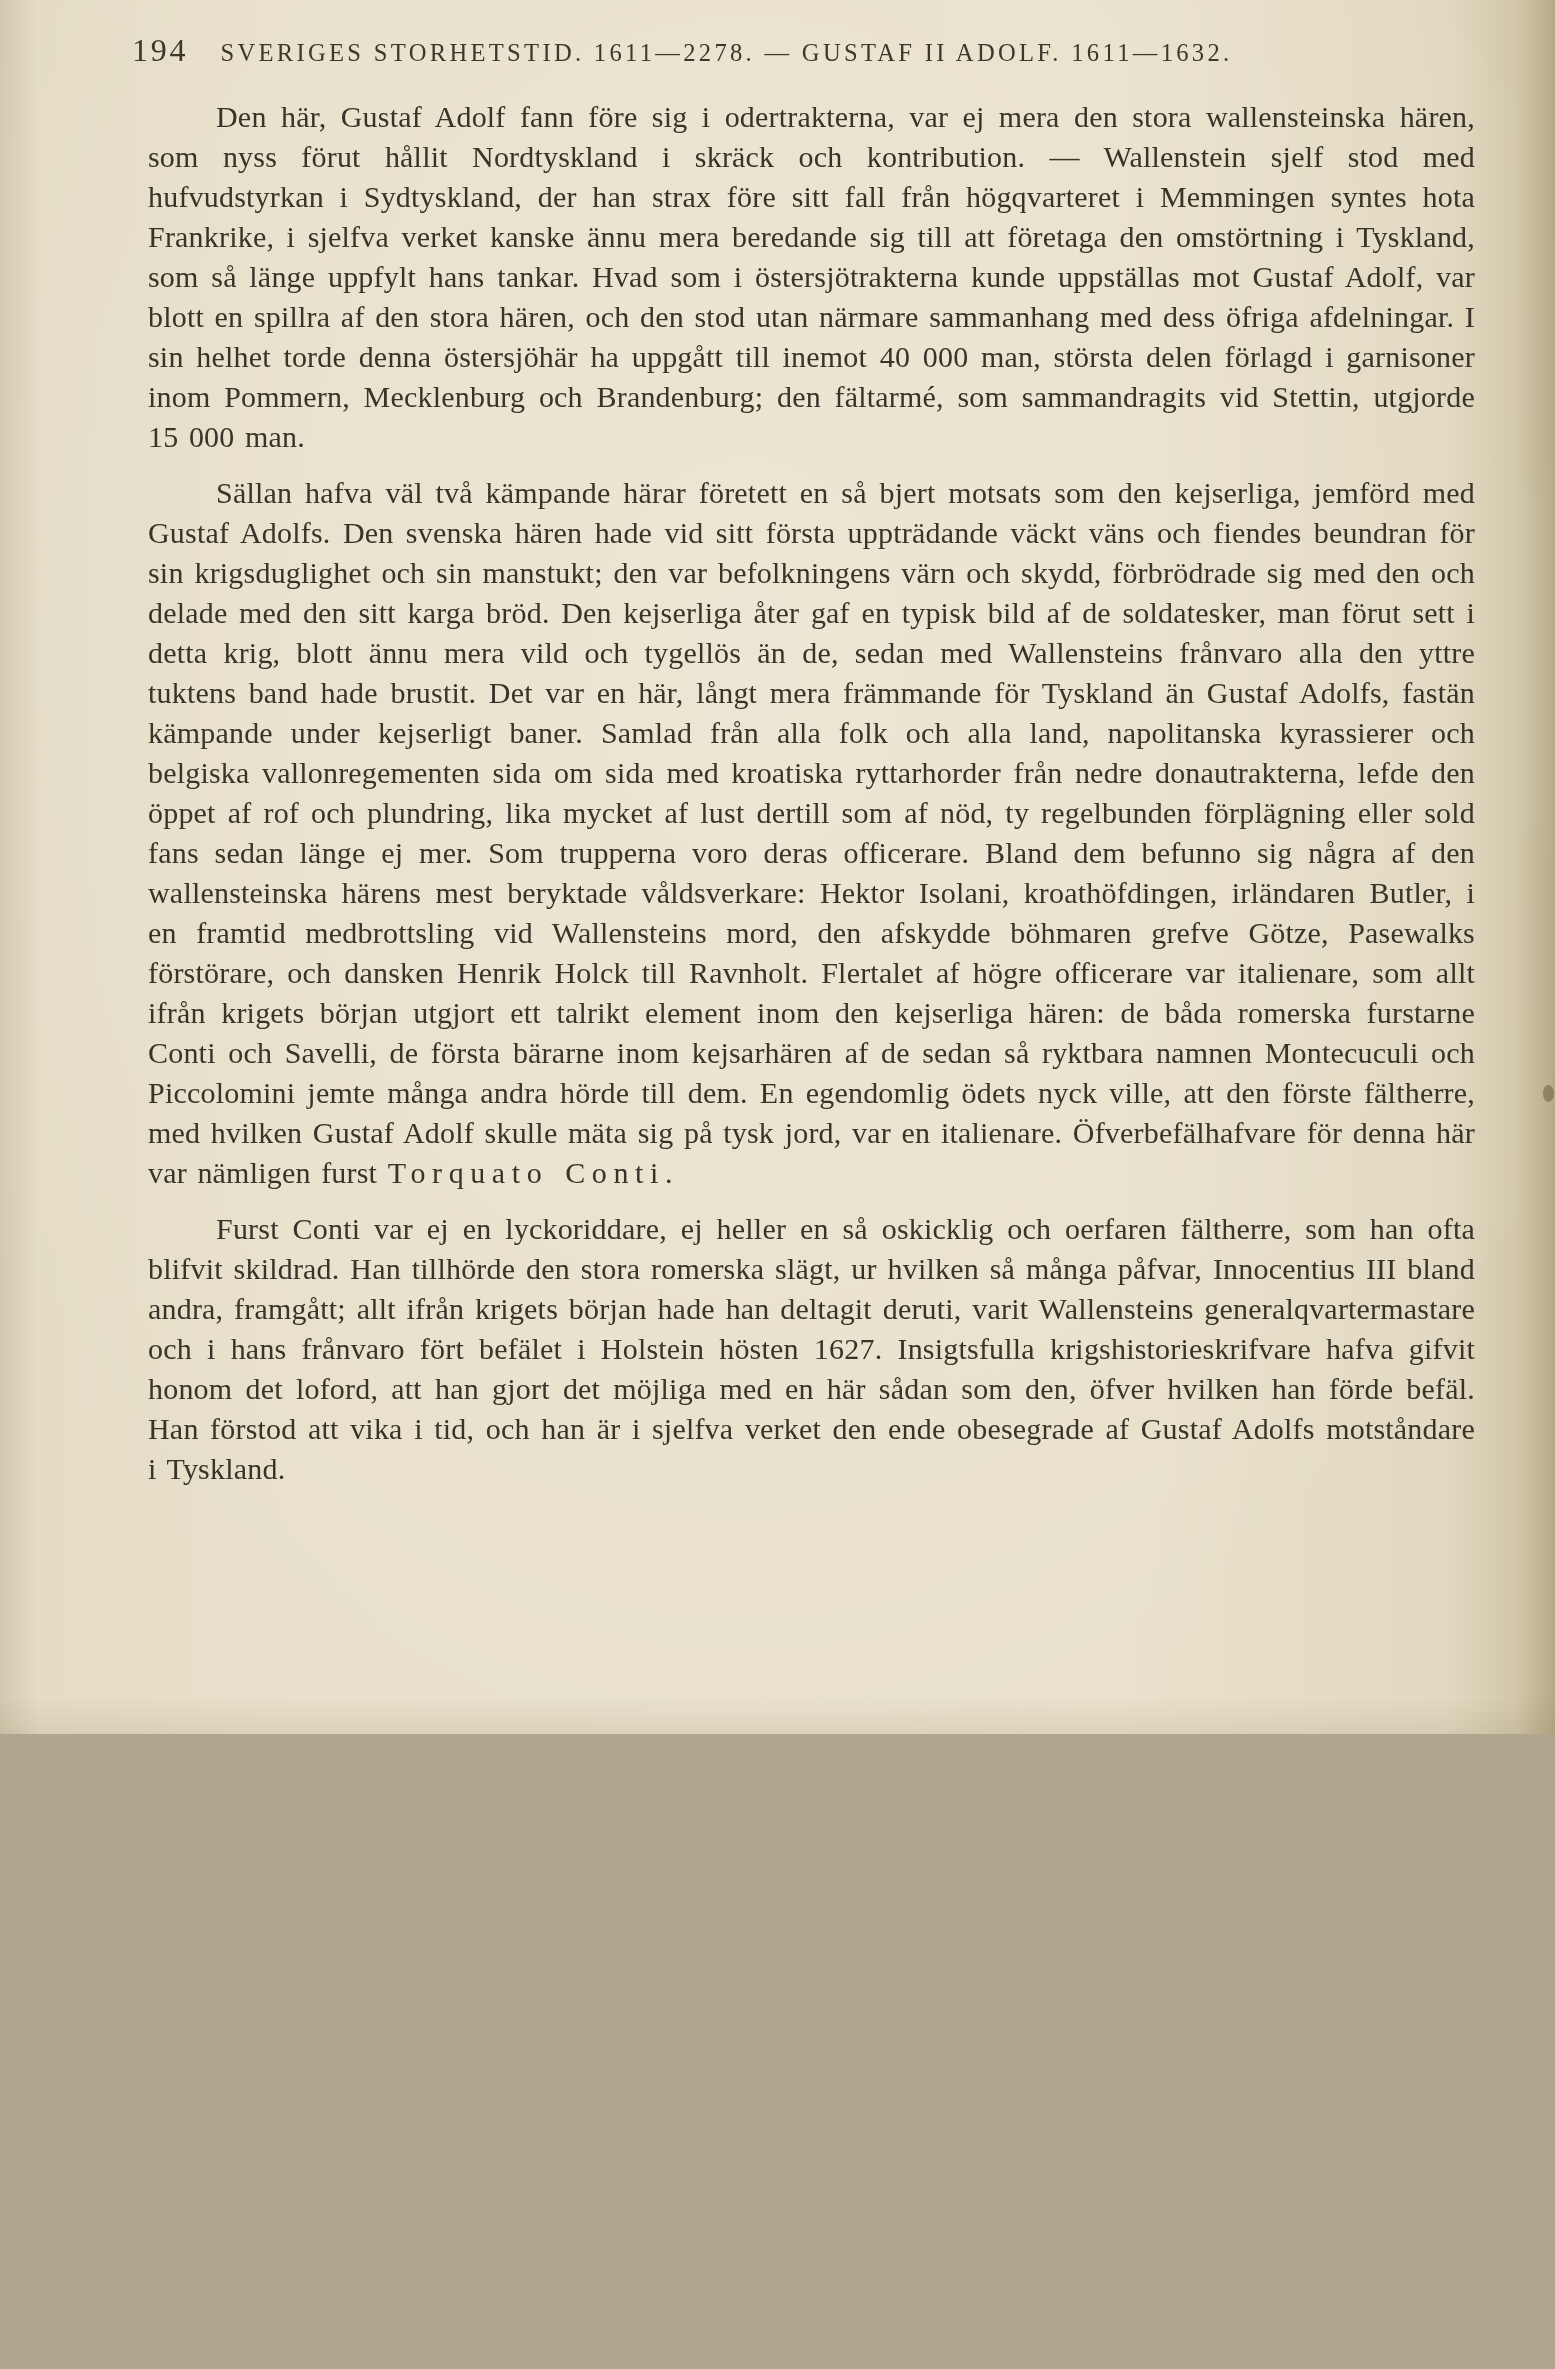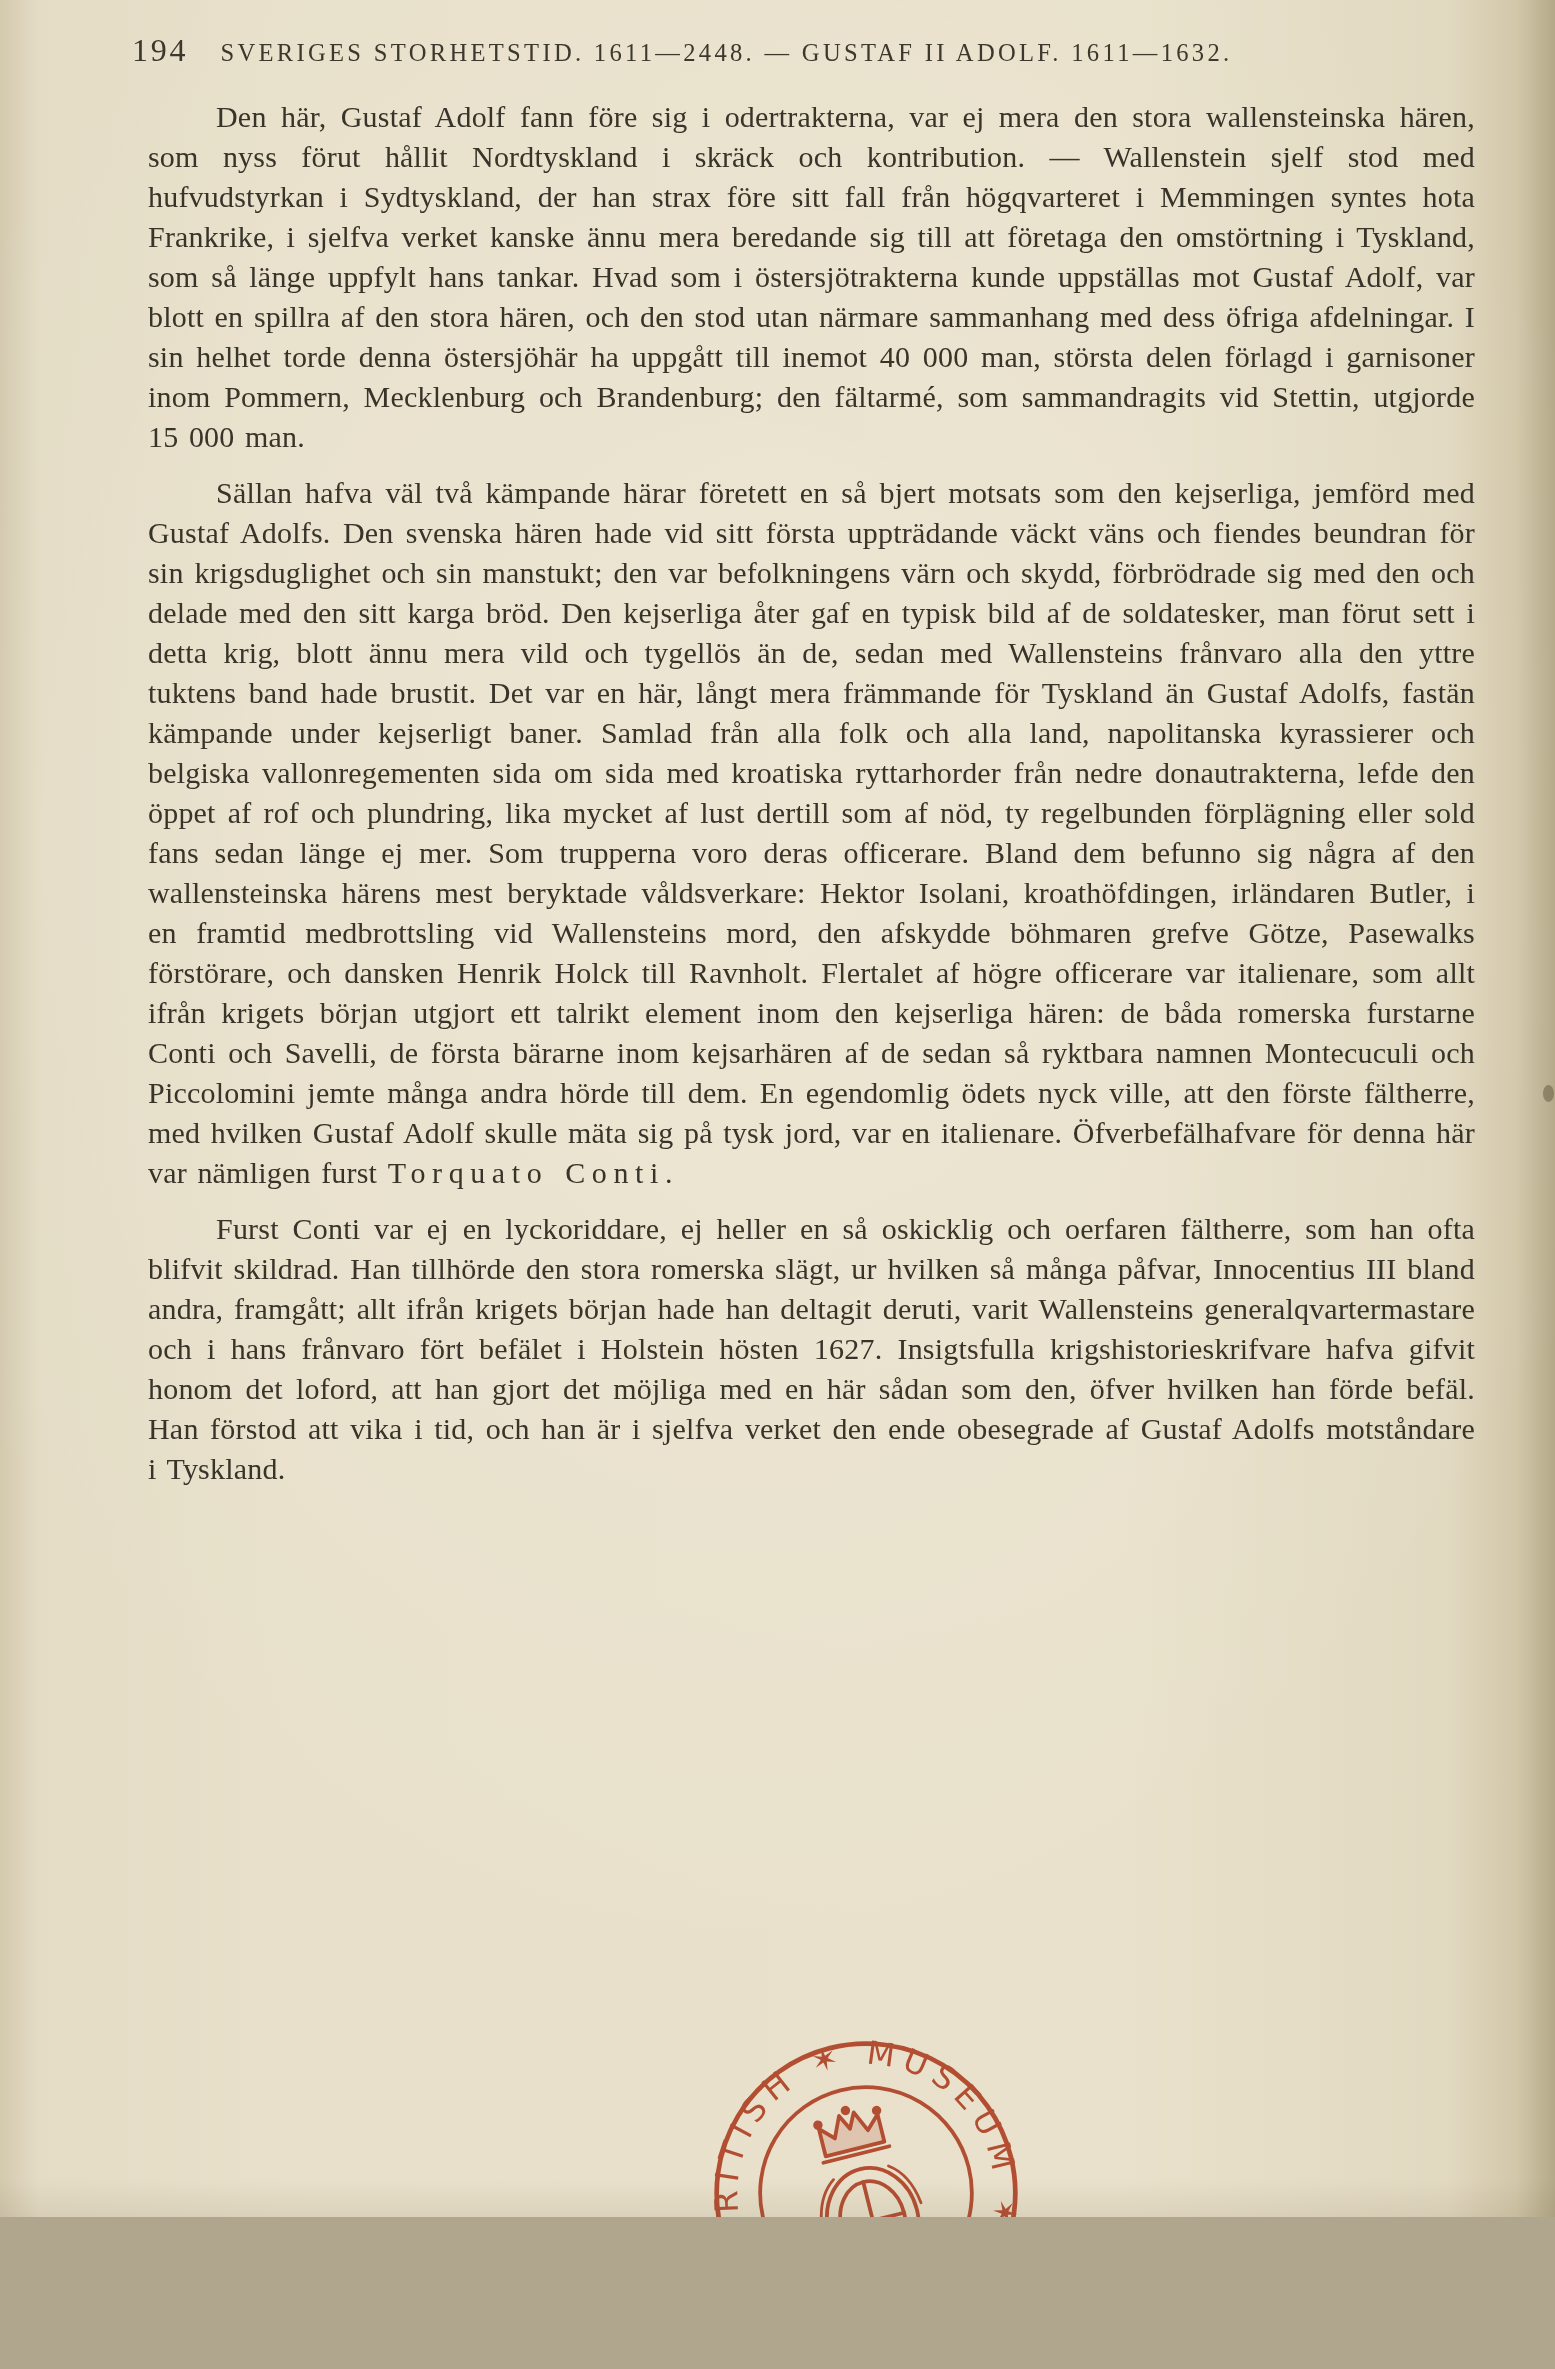--- a/index.html
+++ b/index.html
@@ -5,21 +5,21 @@
   html, body { margin: 0; padding: 0; }
   body {
     width: 1556px;
     height: 2370px;
     overflow: hidden;
     background: #b0a68e;
   }
   .page {
     position: relative;
     width: 1556px;
-    height: 2217px;
+    height: 1734px;
     overflow: hidden;
     color: #37332a;
     font-family: "Liberation Serif", serif;
     background:
       radial-gradient(ellipse 1325px 1703px at 48% 38%, rgba(255,255,255,0.18), rgba(255,255,255,0) 70%),
       linear-gradient(90deg, #d3c9af 0%, #e4dcc5 2.5%, #e8e0ca 18%, #e9e1cb 72%, #e2d9c1 93%, #d2c7a9 97.5%, #b3a887 100%),
       #e6decb;
   }
   .page::after { 
     content: "";
@@ -88,21 +88,21 @@
     opacity: 0.55;
   }
 </style>
 </head>
 <body>
 
 <div class="page">
 
   <div class="header">
     <span class="pagenum">194</span>
-    <span class="running-title">SVERIGES STORHETSTID. 1611—2448. — GUSTAF II ADOLF. 1611—1632.</span>
+    <span class="running-title">SVERIGES STORHETSTID. 1611—2278. — GUSTAF II ADOLF. 1611—1632.</span>
   </div>
 
   <div class="body-text">
     <p class="para"><span>Den här, Gustaf Adolf fann före sig i odertrakterna, var ej mera den stora wallensteinska hären, som nyss förut hållit Nordtyskland i skräck och kontribution. — Wallenstein sjelf stod med hufvudstyrkan i Sydtyskland, der han strax före sitt fall från högqvarteret i Memmingen syntes hota Frankrike, i sjelfva verket kanske ännu mera beredande sig till att företaga den omstörtning i Tyskland, som så länge uppfylt hans tankar. Hvad som i östersjötrakterna kunde uppställas mot Gustaf Adolf, var blott en spillra af den stora hären, och den stod utan närmare sammanhang med dess öfriga afdelningar. I sin helhet torde denna östersjöhär ha uppgått till inemot 40&nbsp;000 man, största delen förlagd i garnisoner inom Pommern, Mecklenburg och Brandenburg; den fältarmé, som sammandragits vid Stettin, utgjorde 15&nbsp;000 man.</span></p>
     <p class="para"><span>Sällan hafva väl två kämpande härar företett en så bjert motsats som den kejserliga, jemförd med Gustaf Adolfs. Den svenska hären hade vid sitt första uppträdande väckt väns och fiendes beundran för sin krigsduglighet och sin manstukt; den var befolkningens värn och skydd, förbrödrade sig med den och delade med den sitt karga bröd. Den kejserliga åter gaf en typisk bild af de soldatesker, man förut sett i detta krig, blott ännu mera vild och tygellös än de, sedan med Wallensteins frånvaro alla den yttre tuktens band hade brustit. Det var en här, långt mera främmande för Tyskland än Gustaf Adolfs, fastän kämpande under kejserligt baner. Samlad från alla folk och alla land, napolitanska kyrassierer och belgiska vallonregementen sida om sida med kroatiska ryttarhorder från nedre donautrakterna, lefde den öppet af rof och plundring, lika mycket af lust dertill som af nöd, ty regelbunden förplägning eller sold fans sedan länge ej mer. Som trupperna voro deras officerare. Bland dem befunno sig några af den wallensteinska härens mest beryktade våldsverkare: Hektor Isolani, kroathöfdingen, irländaren Butler, i en framtid medbrottsling vid Wallensteins mord, den afskydde böhmaren grefve Götze, Pasewalks förstörare, och dansken Henrik Holck till Ravnholt. Flertalet af högre officerare var italienare, som allt ifrån krigets början utgjort ett talrikt element inom den kejserliga hären: de båda romerska furstarne Conti och Savelli, de första bärarne inom kejsarhären af de sedan så ryktbara namnen Montecuculi och Piccolomini jemte många andra hörde till dem. En egendomlig ödets nyck ville, att den förste fältherre, med hvilken Gustaf Adolf skulle mäta sig på tysk jord, var en italienare. Öfverbefälhafvare för denna här var nämligen furst </span><span class="sperr">Torquato Conti</span><span>.</span></p>
     <p class="para"><span>Furst Conti var ej en lyckoriddare, ej heller en så oskicklig och oerfaren fältherre, som han ofta blifvit skildrad. Han tillhörde den stora romerska slägt, ur hvilken så många påfvar, Innocentius III bland andra, framgått; allt ifrån krigets början hade han deltagit deruti, varit Wallensteins generalqvartermastare och i hans frånvaro fört befälet i Holstein hösten 1627. Insigtsfulla krigshistorieskrifvare hafva gifvit honom det loford, att han gjort det möjliga med en här sådan som den, öfver hvilken han förde befäl. Han förstod att vika i tid, och han är i sjelfva verket den ende obesegrade af Gustaf Adolfs motståndare i Tyskland.</span></p>
   </div>
 
   <div class="stamp">
     <svg viewBox="0 0 364 364" width="344" height="344">

